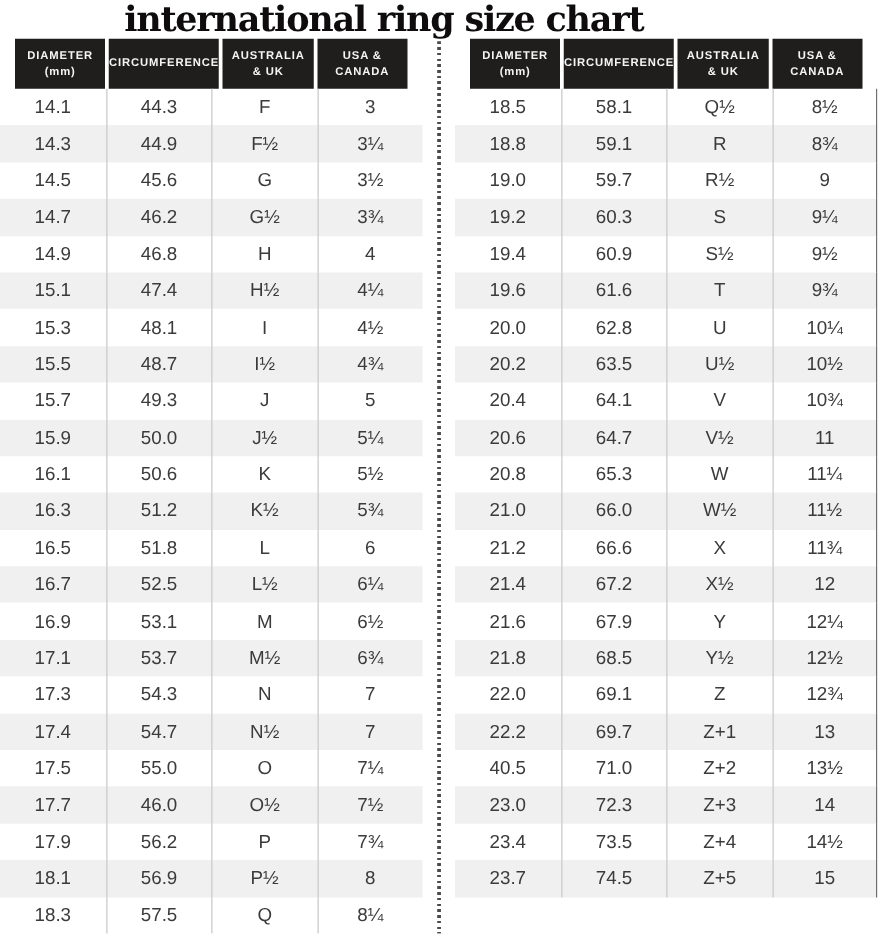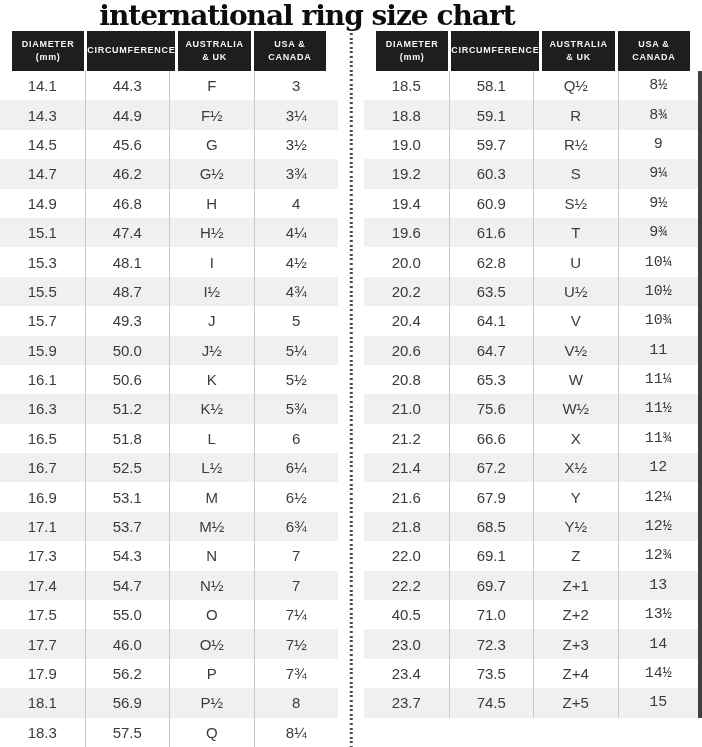--- a/index.html
+++ b/index.html
@@ -61,21 +61,21 @@
   .cell{
     display:flex;
     align-items:center;
     justify-content:center;
     font-size:15px;
     color:#3b3b3b;
     border-left:1px solid #c9c9c9;
     box-sizing:border-box;
   }
   .cell:first-child{border-left:none;}
-  .half[data-table="1"] .cell:last-child{border-right:4px solid #404040;font-family:Liberation Mono, monospace;}
+  .half[data-table="1"] .cell:last-child{border-right:1px solid #404040;}
   .divider{
     flex:0 0 26px;
     width:26px;
     position:relative;
   }
   .divider::before{
     content:"";
     position:absolute;
     left:50%;
     transform:translateX(-50%);
@@ -331,21 +331,21 @@
             <div class="cell">11</div>
           </div>
           <div class="row">
             <div class="cell">20.8</div>
             <div class="cell">65.3</div>
             <div class="cell">W</div>
             <div class="cell">11¼</div>
           </div>
           <div class="row">
             <div class="cell">21.0</div>
-            <div class="cell">75.6</div>
+            <div class="cell">66.0</div>
             <div class="cell">W½</div>
             <div class="cell">11½</div>
           </div>
           <div class="row">
             <div class="cell">21.2</div>
             <div class="cell">66.6</div>
             <div class="cell">X</div>
             <div class="cell">11¾</div>
           </div>
           <div class="row">

